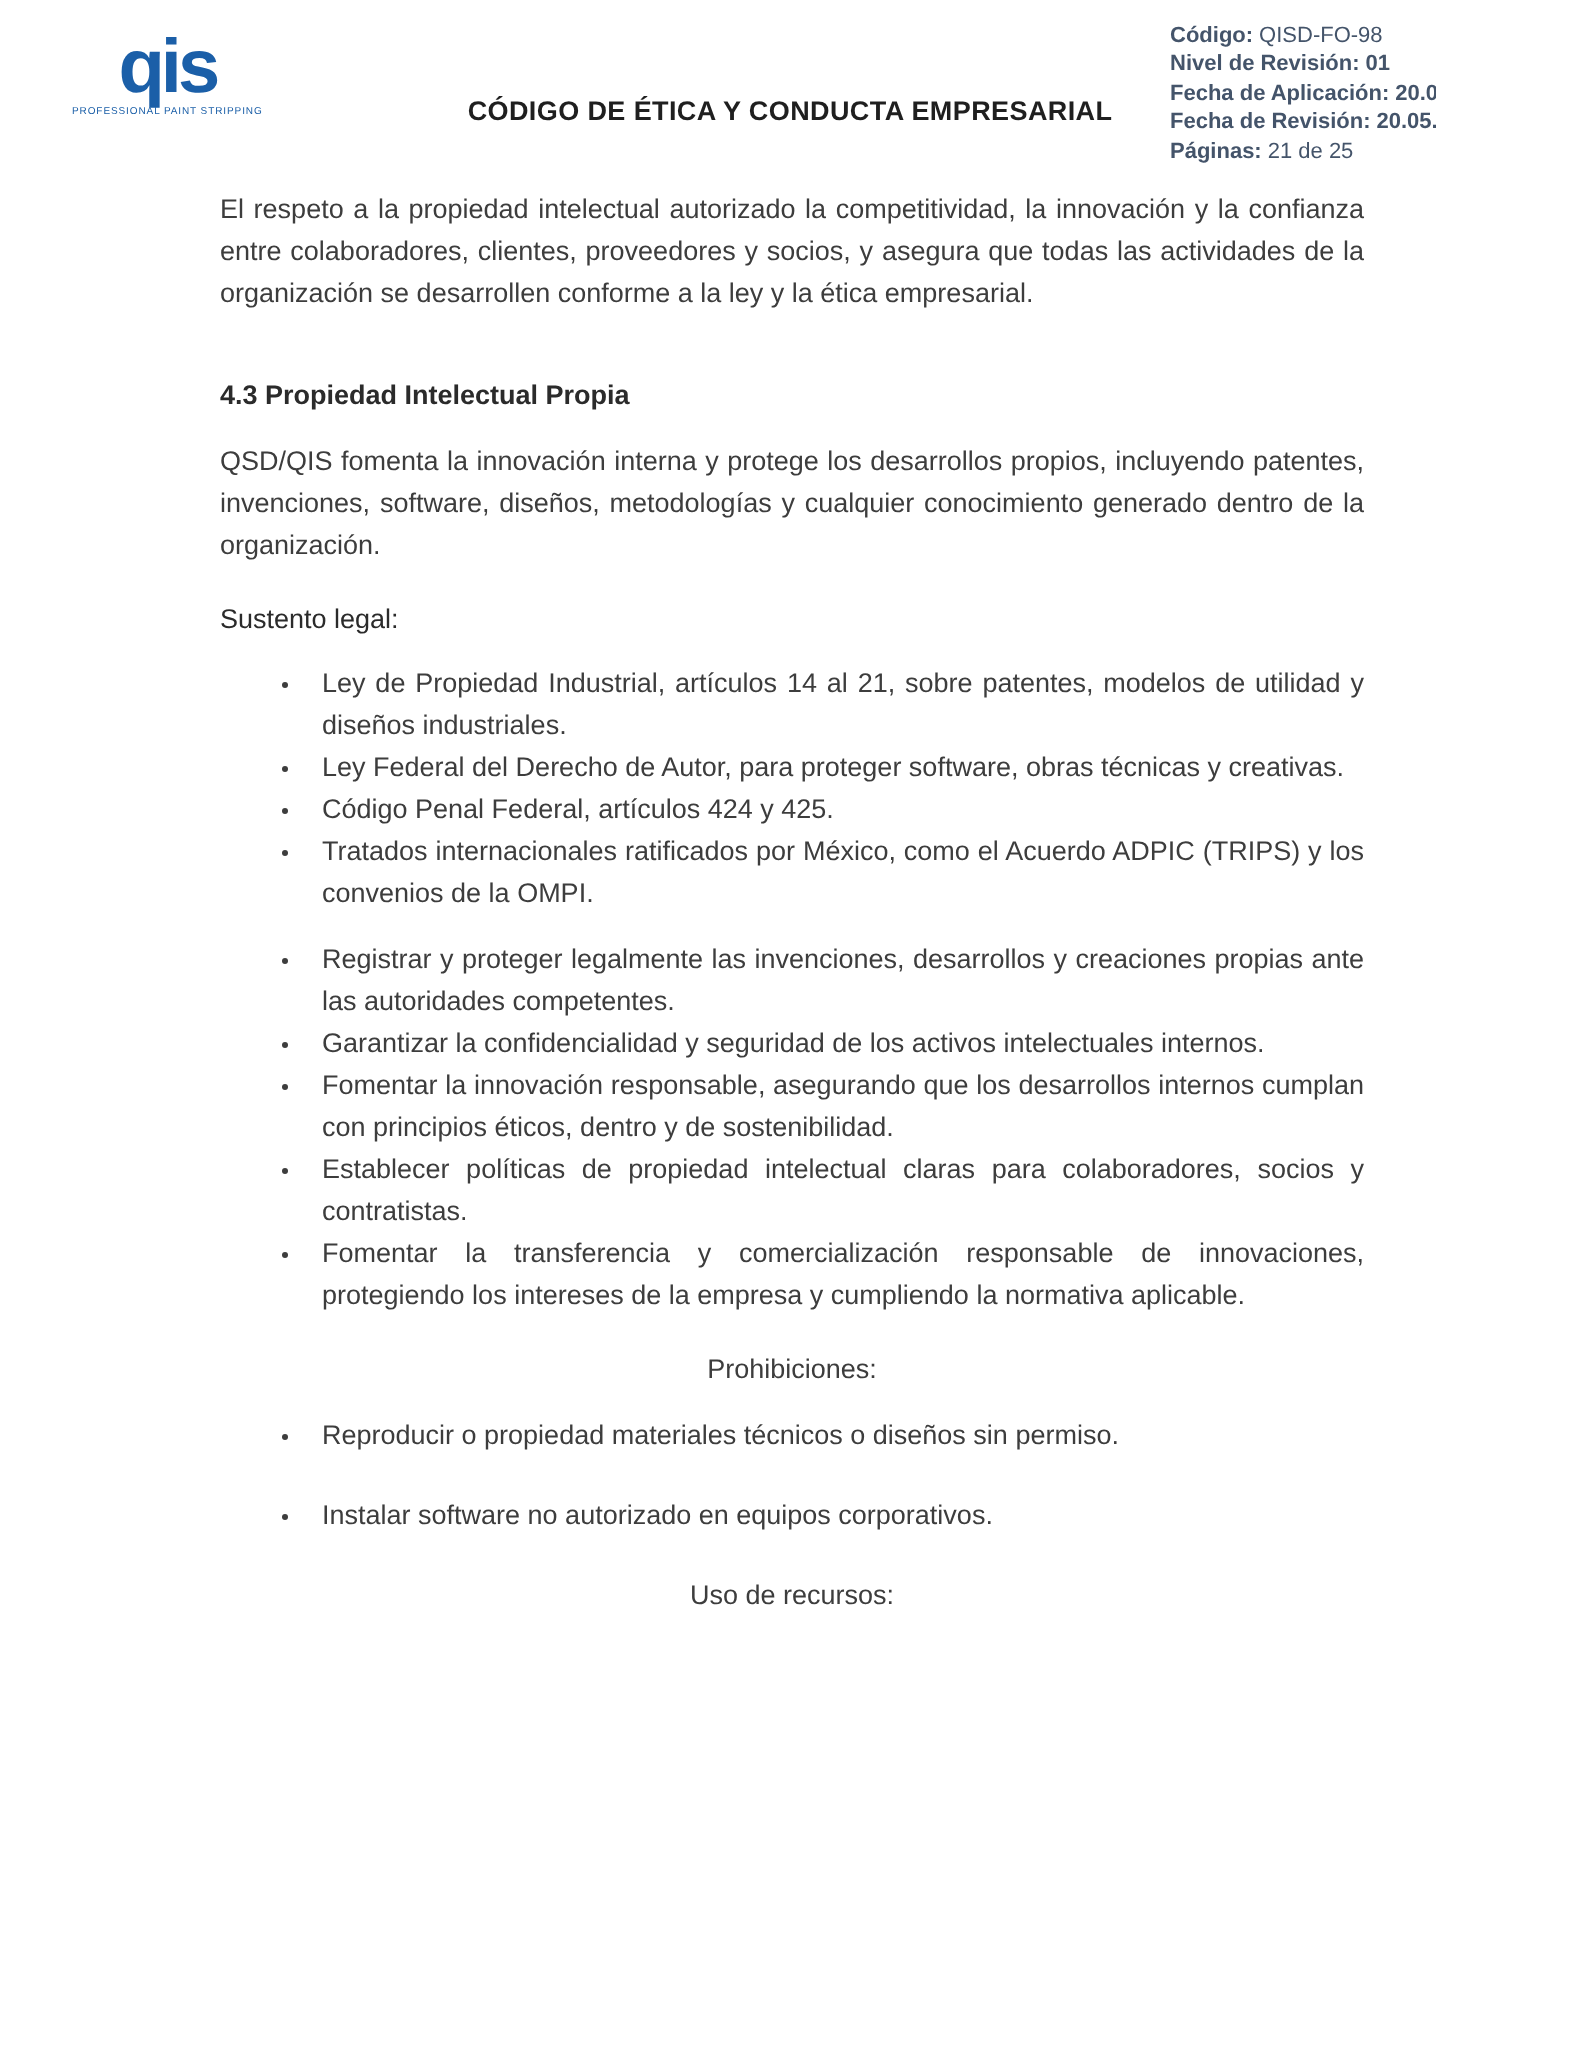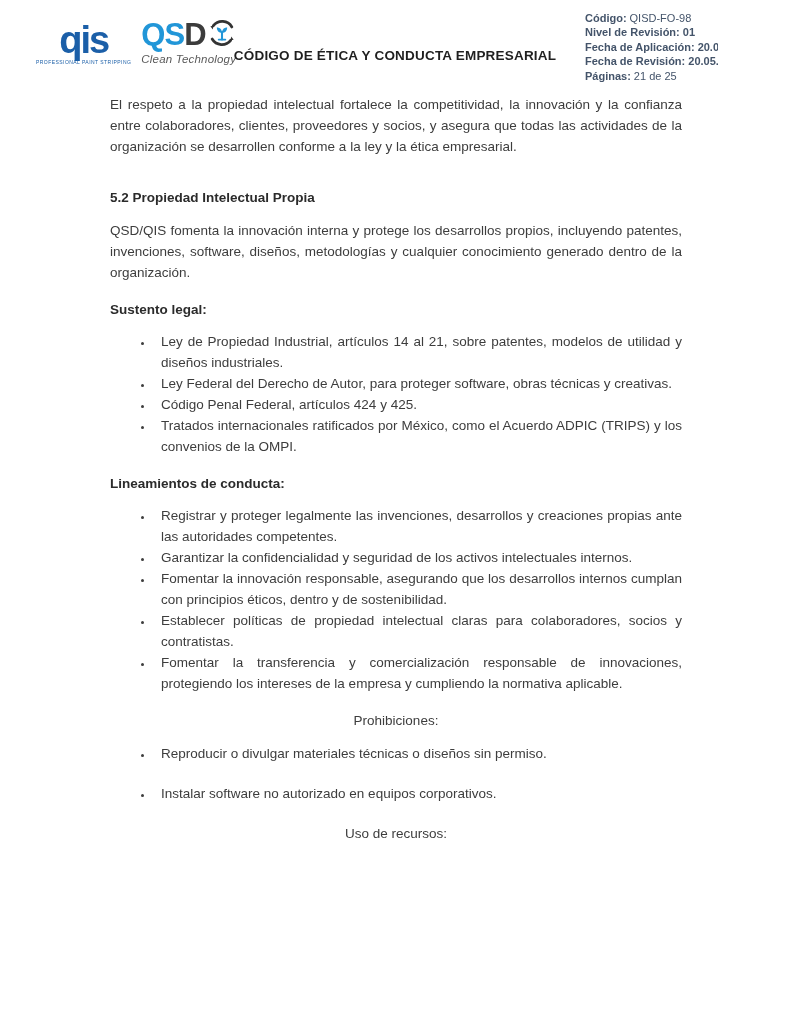--- a/index.html
+++ b/index.html
@@ -45,101 +45,82 @@
   .meta-label { font-weight: 700; margin-right: 3px; }
   .meta-value.bv { font-weight: 700; }
 
   
   .content {
     position: absolute; left: 110px; top: 94px; width: 572px;
     font-size: 13.5px; line-height: 21px; text-align: justify;
   }
   .content p { margin: 0 0 12px; }
   .content h2 { font-size: 13.5px; font-weight: 700; color: #2b2b2b; margin: 30px 0 12px; text-align: left; }
-  .content h3 { font-size: 13.5px; font-weight: 700; color: #2b2b2b; margin: 16px 0 11px; text-align: left; }
+  .content h3 { font-size: 13.5px; font-weight: 400; color: #2b2b2b; margin: 16px 0 11px; text-align: left; }
   .plain-heading { margin: 16px 0 12px !important; text-align: center; }
   .content ul { margin: 0 0 12px; padding-left: 44px; list-style: disc; }
   .content li { padding-left: 7px; margin: 0; }
   .content li::marker { font-size: 11px; color: #3d3d3d; }
   .content ul.spaced li { margin-bottom: 19px; }
   .content ul.spaced { margin-bottom: 2px; }
 </style>
 </head>
 <body>
 
 <div class="page">
 
   <header class="doc-header">
 
     <div class="logos">
       <div class="qis">
         <div class="qis-word">qis</div>
         <div class="qis-tag">PROFESSIONAL PAINT STRIPPING</div>
       </div>
-      <div class="qsd">
-        <div class="qsd-row">
-          <span class="qsd-word"><span class="qsd-blue">Q</span><span class="qsd-blue">S</span><span class="qsd-dark">D</span></span>
-          <span>
-            <svg width="30" height="30" viewBox="0 0 32 32" aria-hidden="true">
-              <path d="M26.5 9.5 A12 12 0 0 0 6.8 8.2" fill="none" stroke="#333333" stroke-width="3" stroke-linecap="round"></path>
-              <path d="M5.5 22.5 A12 12 0 0 0 25.2 23.8" fill="none" stroke="#333333" stroke-width="3" stroke-linecap="round"></path>
-              <path d="M6.8 8.2 L3.6 8.8 L6.2 12.2 Z" fill="#333333"></path>
-              <path d="M25.2 23.8 L28.4 23.2 L25.8 19.8 Z" fill="#333333"></path>
-              <path d="M16 23 L16 15" stroke="#2196d8" stroke-width="2.2" stroke-linecap="round"></path>
-              <path d="M16 16 C12.5 16 10.5 13.5 10.5 10.2 C14 10.2 16 12.4 16 16 Z" fill="#2196d8"></path>
-              <path d="M16 16 C19.5 16 21.5 13.5 21.5 10.2 C18 10.2 16 12.4 16 16 Z" fill="#2196d8"></path>
-              <path d="M12.5 23 L19.5 23" stroke="#2196d8" stroke-width="2" stroke-linecap="round"></path>
-            </svg>
-          </span>
-        </div>
-        <div class="qsd-tag">Clean Technology</div>
-      </div>
     </div>
 
     <h1 class="doc-title">CÓDIGO DE ÉTICA Y CONDUCTA EMPRESARIAL</h1>
 
     <div class="meta">
       <div class="meta-row"><span class="meta-label">Código:</span><span class="meta-value">QISD-FO-98</span></div>
       <div class="meta-row"><span class="meta-label">Nivel de Revisión:</span><span class="meta-value bv">01</span></div>
       <div class="meta-row"><span class="meta-label">Fecha de Aplicación:</span><span class="meta-value bv">20.05.2025</span></div>
       <div class="meta-row"><span class="meta-label">Fecha de Revisión:</span><span class="meta-value bv">20.05.2026</span></div>
       <div class="meta-row"><span class="meta-label">Páginas:</span><span class="meta-value">21 de 25</span></div>
     </div>
 
   </header>
 
   <main class="content">
 
-    <p>El respeto a la propiedad intelectual fortalece la competitividad, la innovación y la confianza entre colaboradores, clientes, proveedores y socios, y asegura que todas las actividades de la organización se desarrollen conforme a la ley y la ética empresarial.</p>
+    <p>El respeto a la propiedad intelectual autorizado la competitividad, la innovación y la confianza entre colaboradores, clientes, proveedores y socios, y asegura que todas las actividades de la organización se desarrollen conforme a la ley y la ética empresarial.</p>
 
-    <h2>5.2 Propiedad Intelectual Propia</h2>
+    <h2>4.3 Propiedad Intelectual Propia</h2>
 
     <p>QSD/QIS fomenta la innovación interna y protege los desarrollos propios, incluyendo patentes, invenciones, software, diseños, metodologías y cualquier conocimiento generado dentro de la organización.</p>
 
     <h3>Sustento legal:</h3>
     <ul>
       <li>Ley de Propiedad Industrial, artículos 14 al 21, sobre patentes, modelos de utilidad y diseños industriales.</li>
       <li>Ley Federal del Derecho de Autor, para proteger software, obras técnicas y creativas.</li>
       <li>Código Penal Federal, artículos 424 y 425.</li>
       <li>Tratados internacionales ratificados por México, como el Acuerdo ADPIC (TRIPS) y los convenios de la OMPI.</li>
     </ul>
 
-    <h3>Lineamientos de conducta:</h3>
     <ul>
       <li>Registrar y proteger legalmente las invenciones, desarrollos y creaciones propias ante las autoridades competentes.</li>
       <li>Garantizar la confidencialidad y seguridad de los activos intelectuales internos.</li>
       <li>Fomentar la innovación responsable, asegurando que los desarrollos internos cumplan con principios éticos, dentro y de sostenibilidad.</li>
       <li>Establecer políticas de propiedad intelectual claras para colaboradores, socios y contratistas.</li>
       <li>Fomentar la transferencia y comercialización responsable de innovaciones, protegiendo los intereses de la empresa y cumpliendo la normativa aplicable.</li>
     </ul>
 
 
     <p class="plain-heading">Prohibiciones:</p>
     <ul class="spaced">
-      <li>Reproducir o divulgar materiales técnicas o diseños sin permiso.</li>
+      <li>Reproducir o propiedad materiales técnicos o diseños sin permiso.</li>
       <li>Instalar software no autorizado en equipos corporativos.</li>
     </ul>
 
     <p class="plain-heading">Uso de recursos:</p>
 
   </main>
 
 </div>
 
 </body></html>

